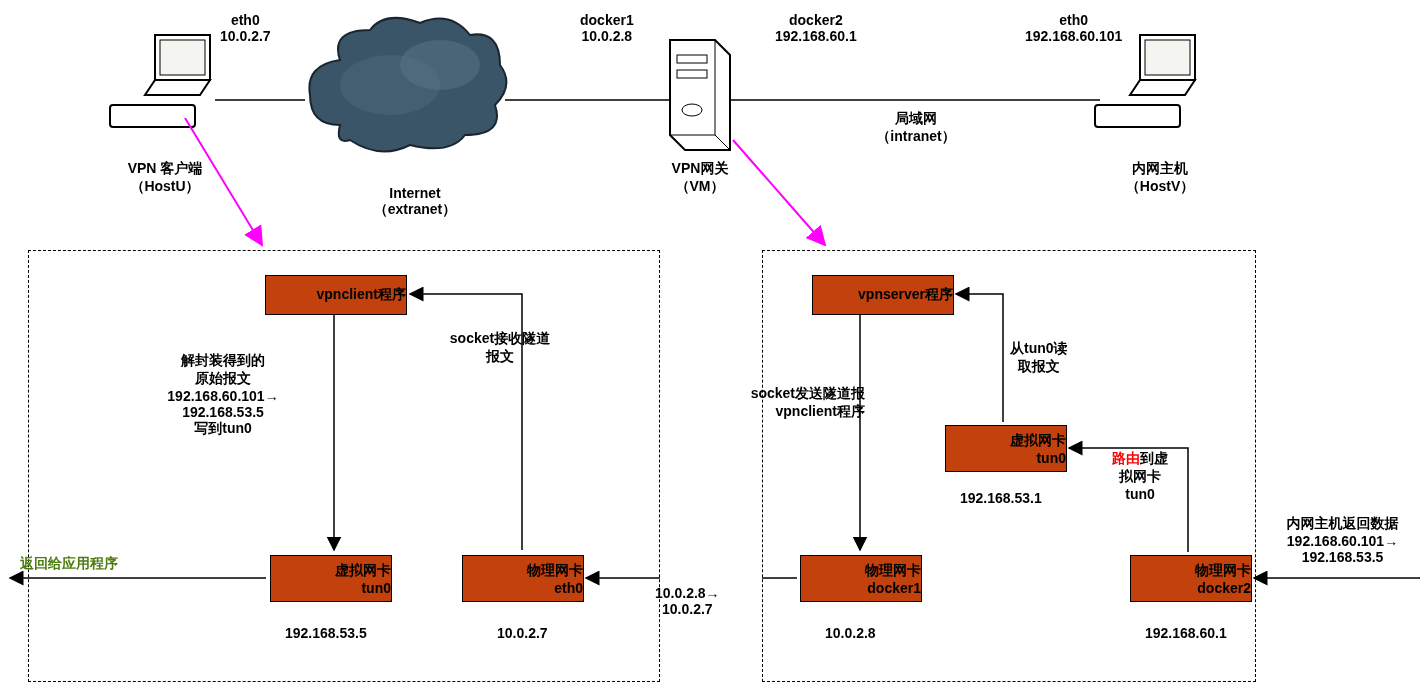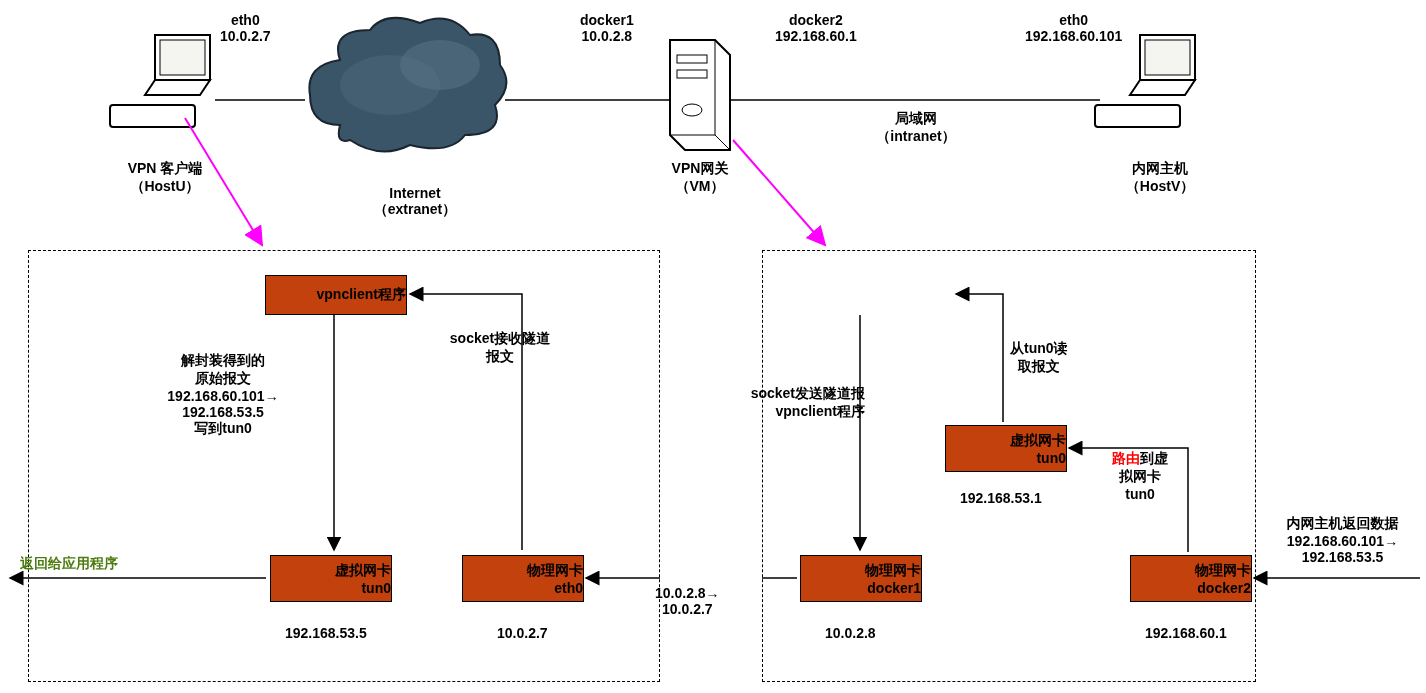--- a/index.html
+++ b/index.html
@@ -101,20 +101,23 @@
 </svg>
 
 <div class="ml" style="left:148px;top:352px;width:150px"><span>解封装得到的</span><br><span>原始报文</span><br><span>192.168.60.101→</span><br><span>192.168.53.5</span><br><span>写到tun0</span></div>
 <div class="ml" style="left:425px;top:330px;width:150px;text-align:center"><span>socket接收隧道</span><br><span>报文</span></div>
 <div class="lbl" style="left:285px;top:625px"><span>192.168.53.5</span></div>
 <div class="lbl" style="left:497px;top:625px"><span>10.0.2.7</span></div>
 <div class="lbl mag" style="left:20px;top:555px"><span>返回给应用程序</span></div>
 
 <div class="ml" style="left:655px;top:585px"><span>10.0.2.8→</span><br><span>10.0.2.7</span></div>
 
+<div class="box" style="left:812px;top:275px;width:140px;height:38px">
+      <span>vpnserver程序</span>
+    </div>
 <div class="box" style="left:945px;top:425px;width:120px;height:45px">
       <span>虚拟网卡</span>
       <span>tun0</span>
     </div>
 <div class="box" style="left:800px;top:555px;width:120px;height:45px">
       <span>物理网卡</span>
       <span>docker1</span>
     </div>
 <div class="box" style="left:1130px;top:555px;width:120px;height:45px">
       <span>物理网卡</span>

